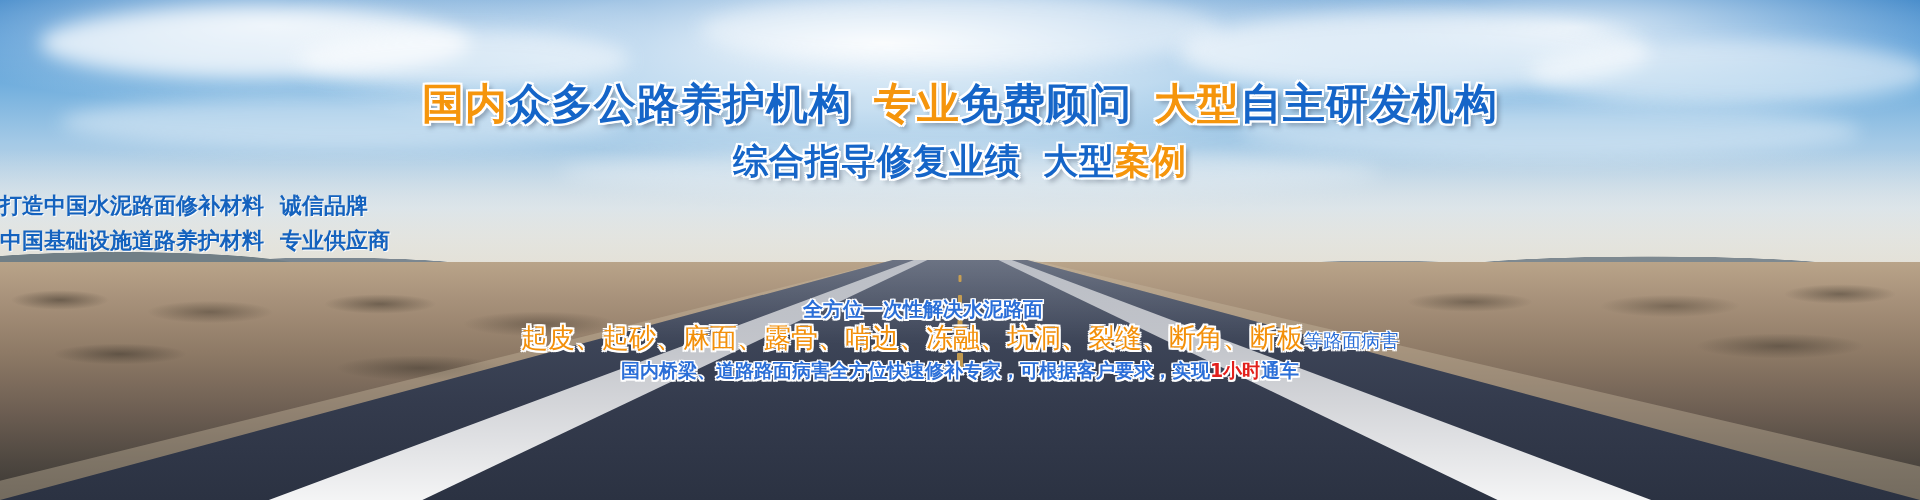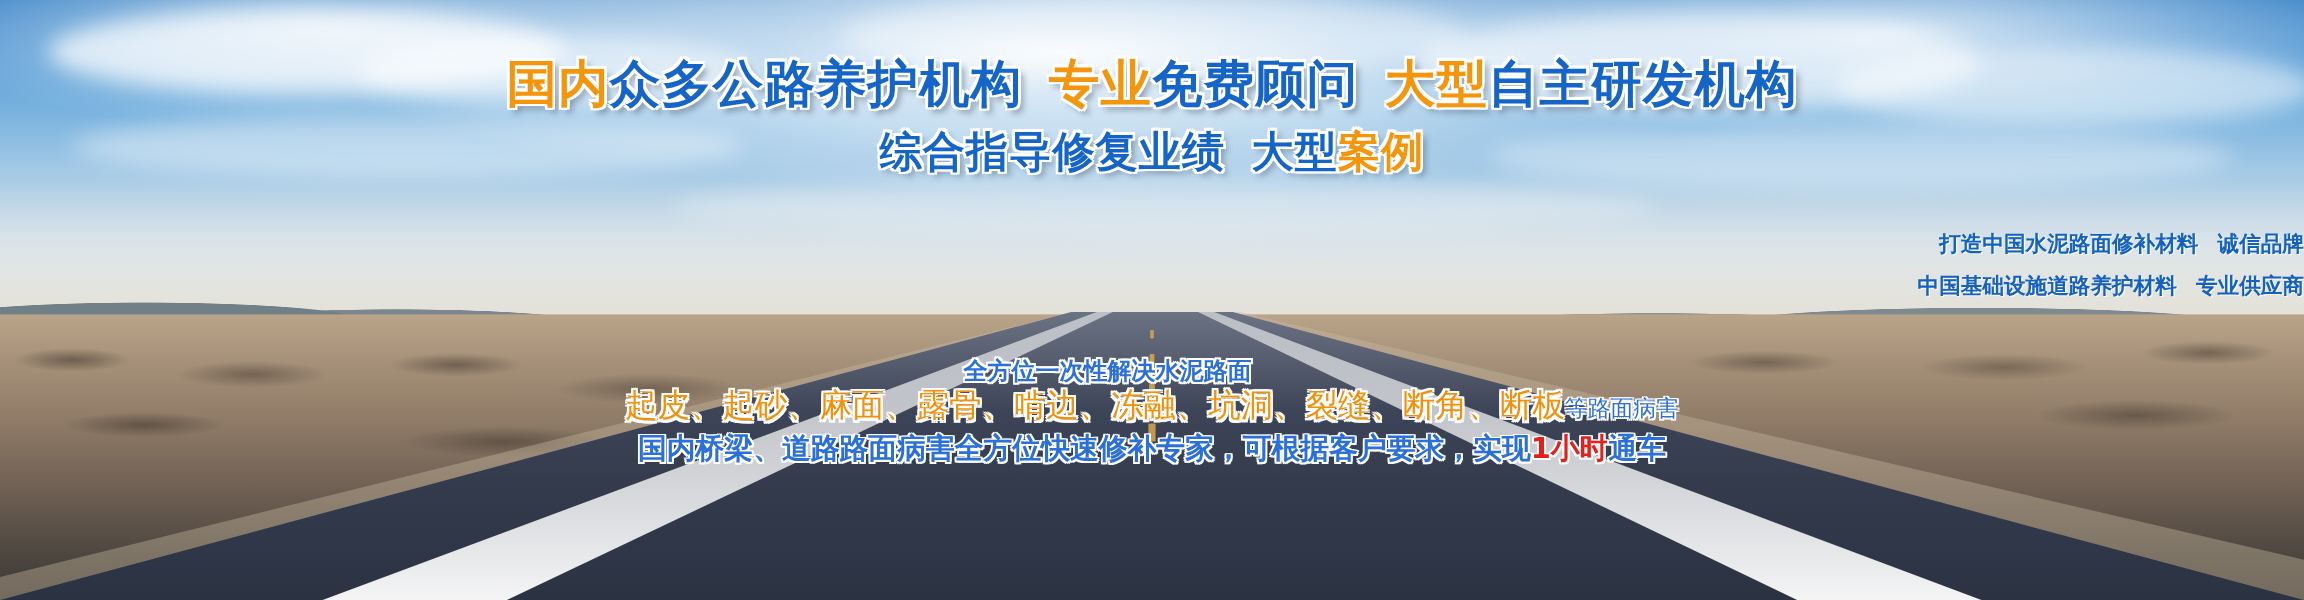--- a/index.html
+++ b/index.html
@@ -106,42 +106,43 @@
     background:rgba(200,185,160,.40);
   }
 
   
   .txtlayer{position:absolute;left:0;top:0;width:1920px;height:500px;}
 
   .headline{
     position:absolute;left:0;width:1920px;text-align:center;
     font-weight:bold;letter-spacing:1px;white-space:nowrap;
     font-family:"DejaVu Sans","Liberation Sans",sans-serif;
+    margin-top:34px;
   }
   .h1{top:44px;font-size:42px;line-height:52px;}
   .h2{top:101px;font-size:35px;line-height:52px;}
   .blue{
     color:#1565c8;
     text-shadow:
       2px 0 0 #fff, -2px 0 0 #fff, 0 2px 0 #fff, 0 -2px 0 #fff,
       2px 2px 0 #fff, -2px 2px 0 #fff, 2px -2px 0 #fff, -2px -2px 0 #fff,
       4px 4px 5px rgba(40,50,70,.45);
   }
   .orange{
     color:#f5950c;
     text-shadow:
       2px 0 0 #fff, -2px 0 0 #fff, 0 2px 0 #fff, 0 -2px 0 #fff,
       2px 2px 0 #fff, -2px 2px 0 #fff, 2px -2px 0 #fff, -2px -2px 0 #fff,
       4px 4px 5px rgba(40,50,70,.45);
   }
   .sp{display:inline-block;width:22px;}
 
   .sub{
-    position:absolute;left:0;width:1920px;text-align:right;
-    font-size:18px;font-weight:bold;color:#1462be;white-space:nowrap;
+    position:absolute;left:0;width:1920px;text-align:left;
+    font-size:22px;font-weight:bold;color:#1462be;white-space:nowrap;
     text-shadow:1px 1px 0 rgba(255,255,255,.85);
   }
   .s1{top:191px;}
   .s2{top:226px;}
   .gap{display:inline-block;width:16px;}
 
   .road-head{
     position:absolute;left:0;width:1846px;text-align:center;
     top:296px;font-size:20px;font-weight:bold;color:#2b6fd8;white-space:nowrap;
     text-shadow:
@@ -159,21 +160,21 @@
       1.8px 1.8px 0 #fff,-1.8px 1.8px 0 #fff,1.8px -1.8px 0 #fff,-1.8px -1.8px 0 #fff;
   }
   .rl-tail{
     font-size:19px;color:#2b6fd8;
     text-shadow:
       1.5px 0 0 #fff,-1.5px 0 0 #fff,0 1.5px 0 #fff,0 -1.5px 0 #fff,
       1.5px 1.5px 0 #fff,-1.5px 1.5px 0 #fff,1.5px -1.5px 0 #fff,-1.5px -1.5px 0 #fff;
   }
   .road-foot{
     position:absolute;left:0;width:1920px;text-align:center;
-    top:358px;font-size:24px;font-weight:bold;color:#2b6fd8;white-space:nowrap;
+    top:358px;font-size:19px;font-weight:bold;color:#2b6fd8;white-space:nowrap;
     text-shadow:
       1.5px 0 0 #fff,-1.5px 0 0 #fff,0 1.5px 0 #fff,0 -1.5px 0 #fff,
       1.5px 1.5px 0 #fff,-1.5px 1.5px 0 #fff,1.5px -1.5px 0 #fff,-1.5px -1.5px 0 #fff;
   }
   .red{
     color:#e2201c;
     text-shadow:
       1.5px 0 0 #fff,-1.5px 0 0 #fff,0 1.5px 0 #fff,0 -1.5px 0 #fff,
       1.5px 1.5px 0 #fff,-1.5px 1.5px 0 #fff,1.5px -1.5px 0 #fff,-1.5px -1.5px 0 #fff;
   }

